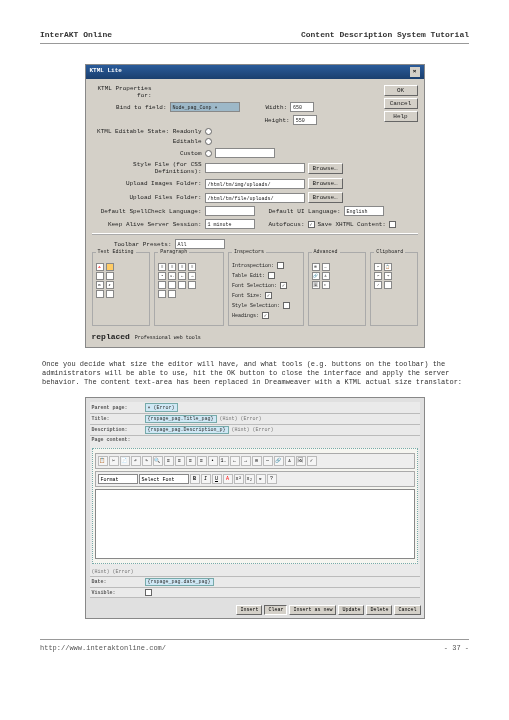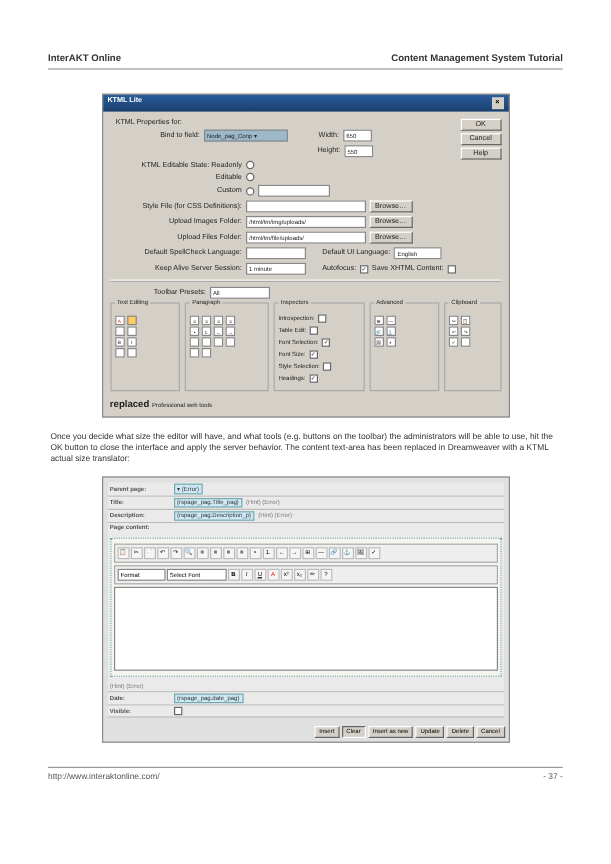--- a/index.html
+++ b/index.html
@@ -1,17 +1,17 @@
 <!DOCTYPE html>
 <html><head>
 <meta charset="utf-8">
 <style>
   * { box-sizing: border-box; margin: 0; padding: 0; }
   body { font-family: Arial, sans-serif; font-size: 7px; background: #fff; width: 509px; }
-  .page { padding: 44px 40px; }
+  .page { padding: 30px 40px; font-family: Liberation Mono, monospace; }
   .header { display: flex; justify-content: space-between; font-size: 8px; font-weight: bold; color: #333; border-bottom: 1px solid #999; padding-bottom: 4px; margin-bottom: 20px; }
   .footer { display: flex; justify-content: space-between; font-size: 7px; color: #555; border-top: 1px solid #999; padding-top: 4px; margin-top: 20px; }
   .dialog { background: #d4d0c8; border: 1px solid #888; width: 340px; margin: 0 auto 12px; font-size: 6px; color: #222; }
   .titlebar { background: linear-gradient(#2a5b9a, #1a3f6e); color: #fff; padding: 2px 4px; font-size: 6px; font-weight: bold; display: flex; justify-content: space-between; }
   .titlebar .x { background: #d4d0c8; color: #000; width: 10px; height: 10px; text-align: center; line-height: 10px; font-size: 6px; }
   .dlgbody { padding: 6px; position: relative; }
   .row { display: flex; align-items: center; margin-bottom: 3px; gap: 3px; }
   .lbl { text-align: right; flex-shrink: 0; }
   .inp { background: #fff; border: 1px solid #888; height: 10px; padding: 0 2px; font-size: 5px; line-height: 10px; overflow: hidden; }
   .btn3d { background: #d4d0c8; border: 1px solid; border-color: #fff #666 #666 #fff; padding: 1px 4px; font-size: 6px; text-align: center; }
@@ -37,21 +37,21 @@
   .textarea { background: #fff; border: 1px solid #888; height: 70px; margin: 2px 0; }
   .edbtns { display: flex; justify-content: flex-end; gap: 2px; padding: 3px; }
   .edbtns .btn3d { font-size: 5px; padding: 1px 3px; }
 </style>
 </head>
 <body>
 
 <div class="page">
   <div class="header">
     <span>InterAKT Online</span>
-    <span>Content Management System Tutorial</span>
+    <span>Content Description System Tutorial</span>
   </div>
 
   <div class="dialog">
     <div class="titlebar">
       <span>KTML Lite</span>
       <span class="x">×</span>
     </div>
     <div class="dlgbody">
       <div class="sidebtns">
         <div class="btn3d">OK</div>

